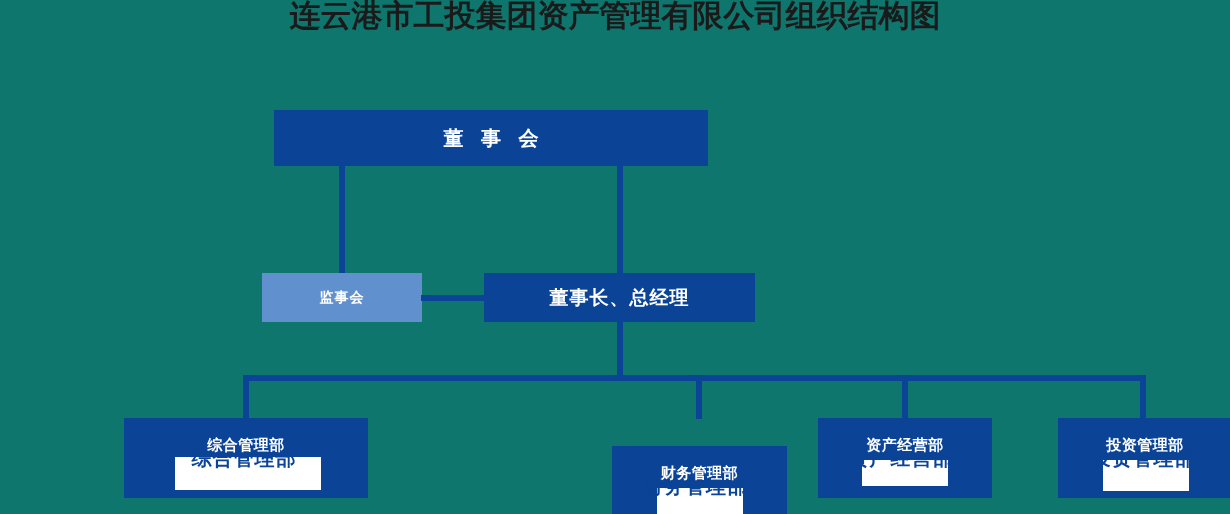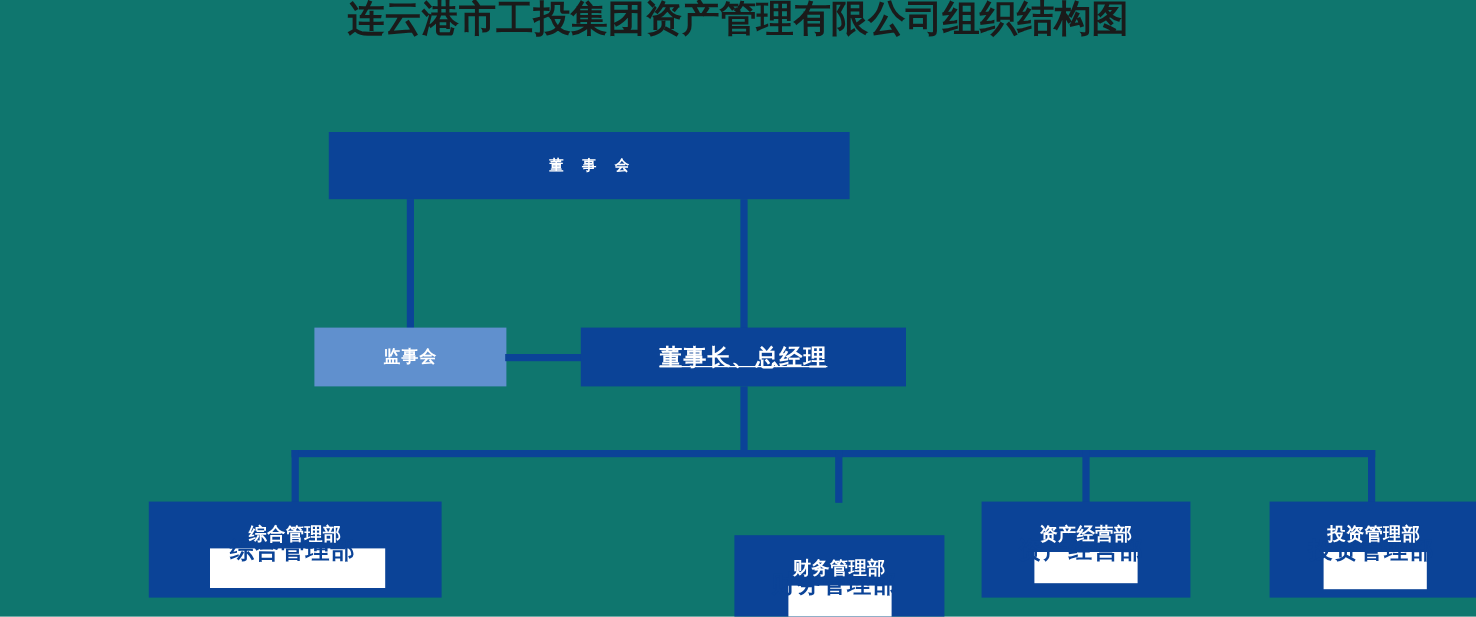--- a/index.html
+++ b/index.html
@@ -46,42 +46,41 @@
   }
   .node-dark   { background: #0B4397; }
   .node-light  { background: #6090CE; }
 
   
   .node-board {
     left: 274px;
     top: 110px;
     width: 434px;
     height: 56px;
-    font-size: 12px;
+    font-size: 20px;
     letter-spacing: 6px;
     text-indent: 6px;
   }
   
   .node-supervisors {
     left: 262px;
     top: 273px;
     width: 160px;
     height: 49px;
     font-size: 14px;
     letter-spacing: 1px;
   }
   
   .node-chairman {
     left: 484px;
     top: 273px;
     width: 271px;
     height: 49px;
     font-size: 19px;
     letter-spacing: 1px;
-    text-decoration: underline;
   }
 
   
   .dept {
     position: absolute;
     box-sizing: border-box;
     background: #0B4397;
     top: 418px;
     height: 80px;
   }

